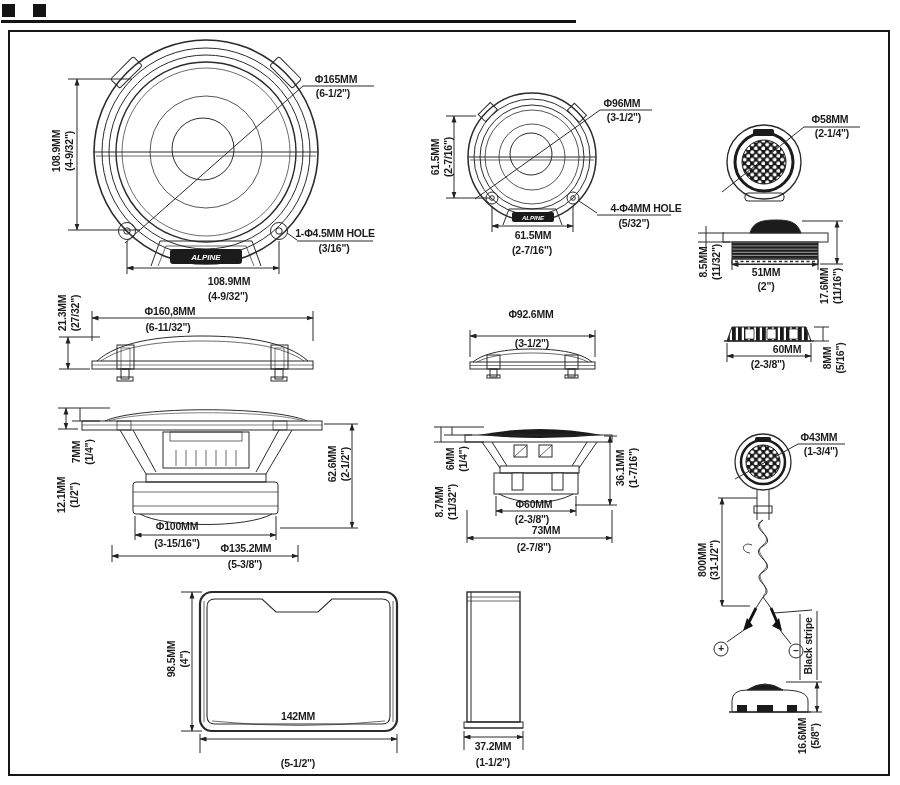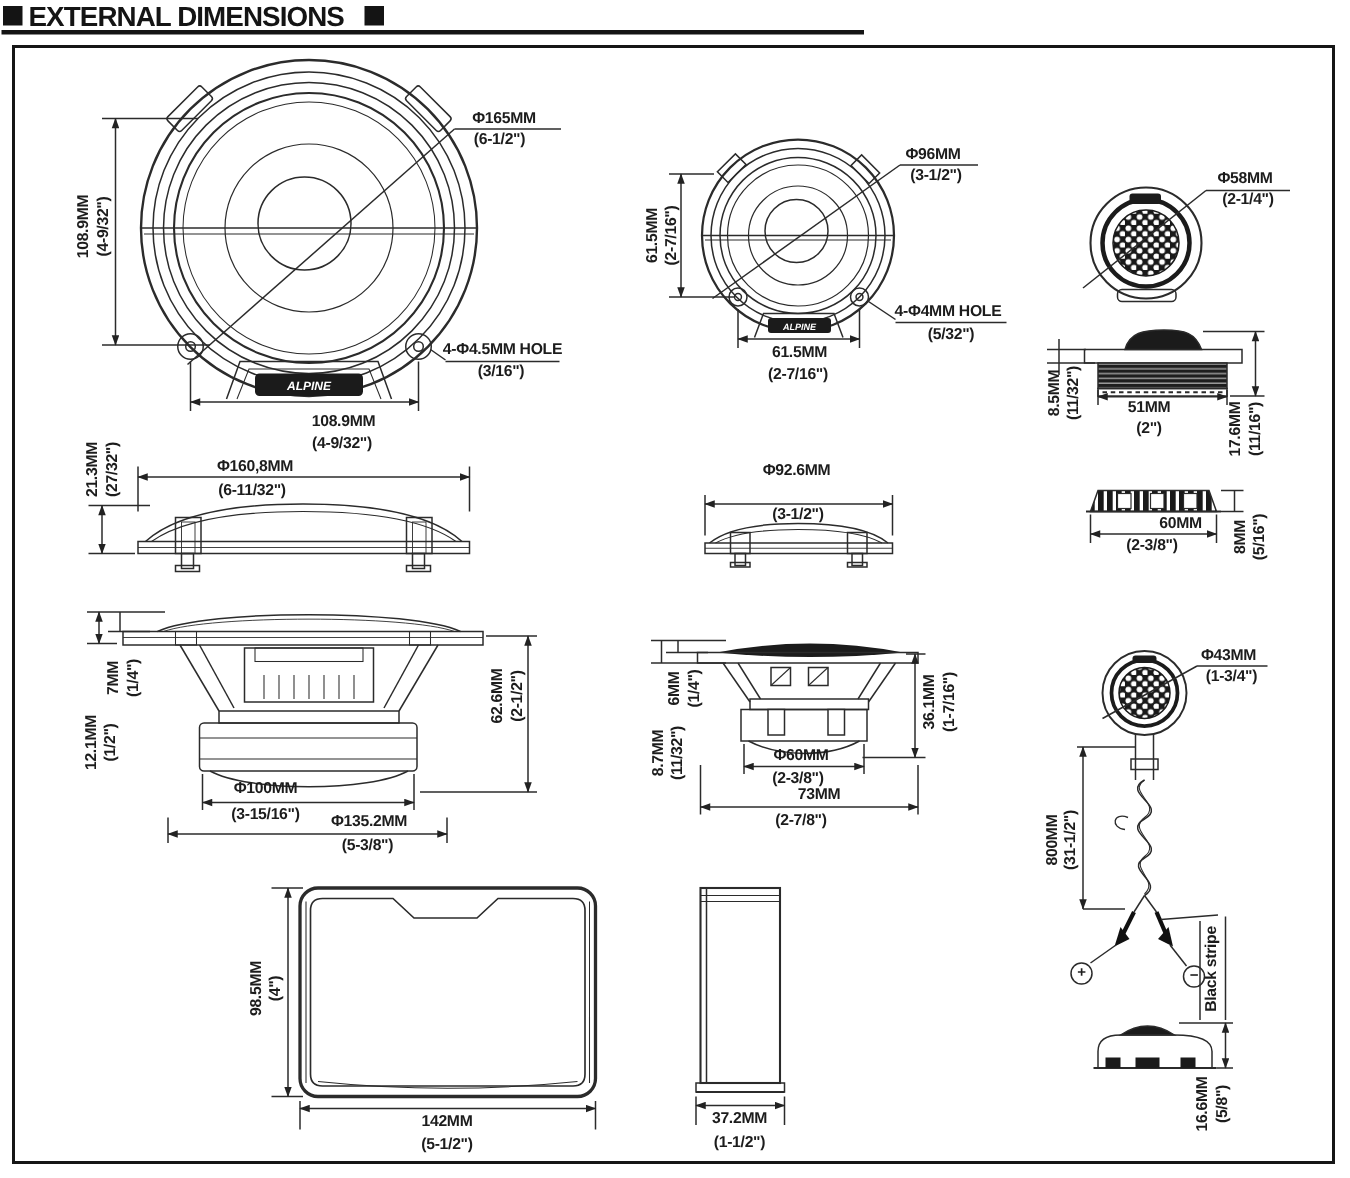--- a/index.html
+++ b/index.html
@@ -24,21 +24,20 @@
     font-size:10.5px;font-weight:700;letter-spacing:-0.2px;color:#1c1c1c;line-height:1;
   }
   .rot{transform:translate(-50%,-50%) rotate(-90deg);}
   .term{font-size:10px;}
 </style>
 </head>
 <body>
 
 <div class="header">
   <span class="sq"></span>
-  <span>EXTERNAL DIMENSIONS</span>
   <span class="sq sq2"></span>
 </div>
 <div class="rule"></div>
 <div class="frame"></div>
 
 <svg class="art" width="900" height="785" viewBox="0 0 900 785">
 <defs>
   <marker id="ae" markerWidth="8" markerHeight="6" refX="6.5" refY="2.5" orient="auto">
         <path d="M0,0 L7,2.5 L0,5 Z" fill="#222"></path>
       </marker>
@@ -351,30 +350,30 @@
   <line x1="523" y1="731" x2="523" y2="750"></line>
   <line x1="464" y1="737" x2="523" y2="737" marker-start="url(#as)" marker-end="url(#ae)"></line>
 
 </g>
 </svg>
 
 <div class="lbl" style="left:336px;top:79px">Φ165MM</div>
 <div class="lbl" style="left:333px;top:93px">(6-1/2")</div>
 <div class="lbl rot" style="left:56px;top:151px">108.9MM</div>
 <div class="lbl rot" style="left:69px;top:151px">(4-9/32")</div>
-<div class="lbl" style="left:335px;top:233px">4-Φ4.5MM HOLE</div>
+<div class="lbl" style="left:335px;top:233px">1-Φ4.5MM HOLE</div>
 <div class="lbl" style="left:334px;top:248px">(3/16")</div>
 <div class="lbl" style="left:229px;top:281px">108.9MM</div>
 <div class="lbl" style="left:228px;top:296px">(4-9/32")</div>
 
 <div class="lbl" style="left:622px;top:103px">Φ96MM</div>
 <div class="lbl" style="left:624px;top:117px">(3-1/2")</div>
 <div class="lbl rot" style="left:435px;top:157px">61.5MM</div>
 <div class="lbl rot" style="left:448px;top:157px">(2-7/16")</div>
-<div class="lbl" style="left:632px;top:208px">4-Φ4MM HOLE</div>
+<div class="lbl" style="left:646px;top:208px">4-Φ4MM HOLE</div>
 <div class="lbl" style="left:634px;top:223px">(5/32")</div>
 <div class="lbl" style="left:533px;top:235px">61.5MM</div>
 <div class="lbl" style="left:532px;top:250px">(2-7/16")</div>
 
 <div class="lbl" style="left:830px;top:119px">Φ58MM</div>
 <div class="lbl" style="left:832px;top:133px">(2-1/4")</div>
 
 <div class="lbl rot" style="left:703px;top:262px">8.5MM</div>
 <div class="lbl rot" style="left:716px;top:262px">(11/32")</div>
 <div class="lbl" style="left:766px;top:272px">51MM</div>
@@ -423,17 +422,17 @@
 <div class="lbl rot" style="left:714px;top:560px">(31-1/2")</div>
 <div class="lbl rot" style="left:808px;top:646px">Black stripe</div>
 <div class="lbl term" style="left:721px;top:649px">+</div>
 <div class="lbl term" style="left:796px;top:651px">−</div>
 
 <div class="lbl rot" style="left:802px;top:736px">16.6MM</div>
 <div class="lbl rot" style="left:815px;top:736px">(5/8")</div>
 
 <div class="lbl rot" style="left:171px;top:659px">98.5MM</div>
 <div class="lbl rot" style="left:184px;top:659px">(4")</div>
-<div class="lbl" style="left:298px;top:748px">142MM</div>
+<div class="lbl" style="left:298px;top:716px">142MM</div>
 <div class="lbl" style="left:298px;top:763px">(5-1/2")</div>
 
 <div class="lbl" style="left:493px;top:746px">37.2MM</div>
 <div class="lbl" style="left:493px;top:762px">(1-1/2")</div>
 
 </body></html>

